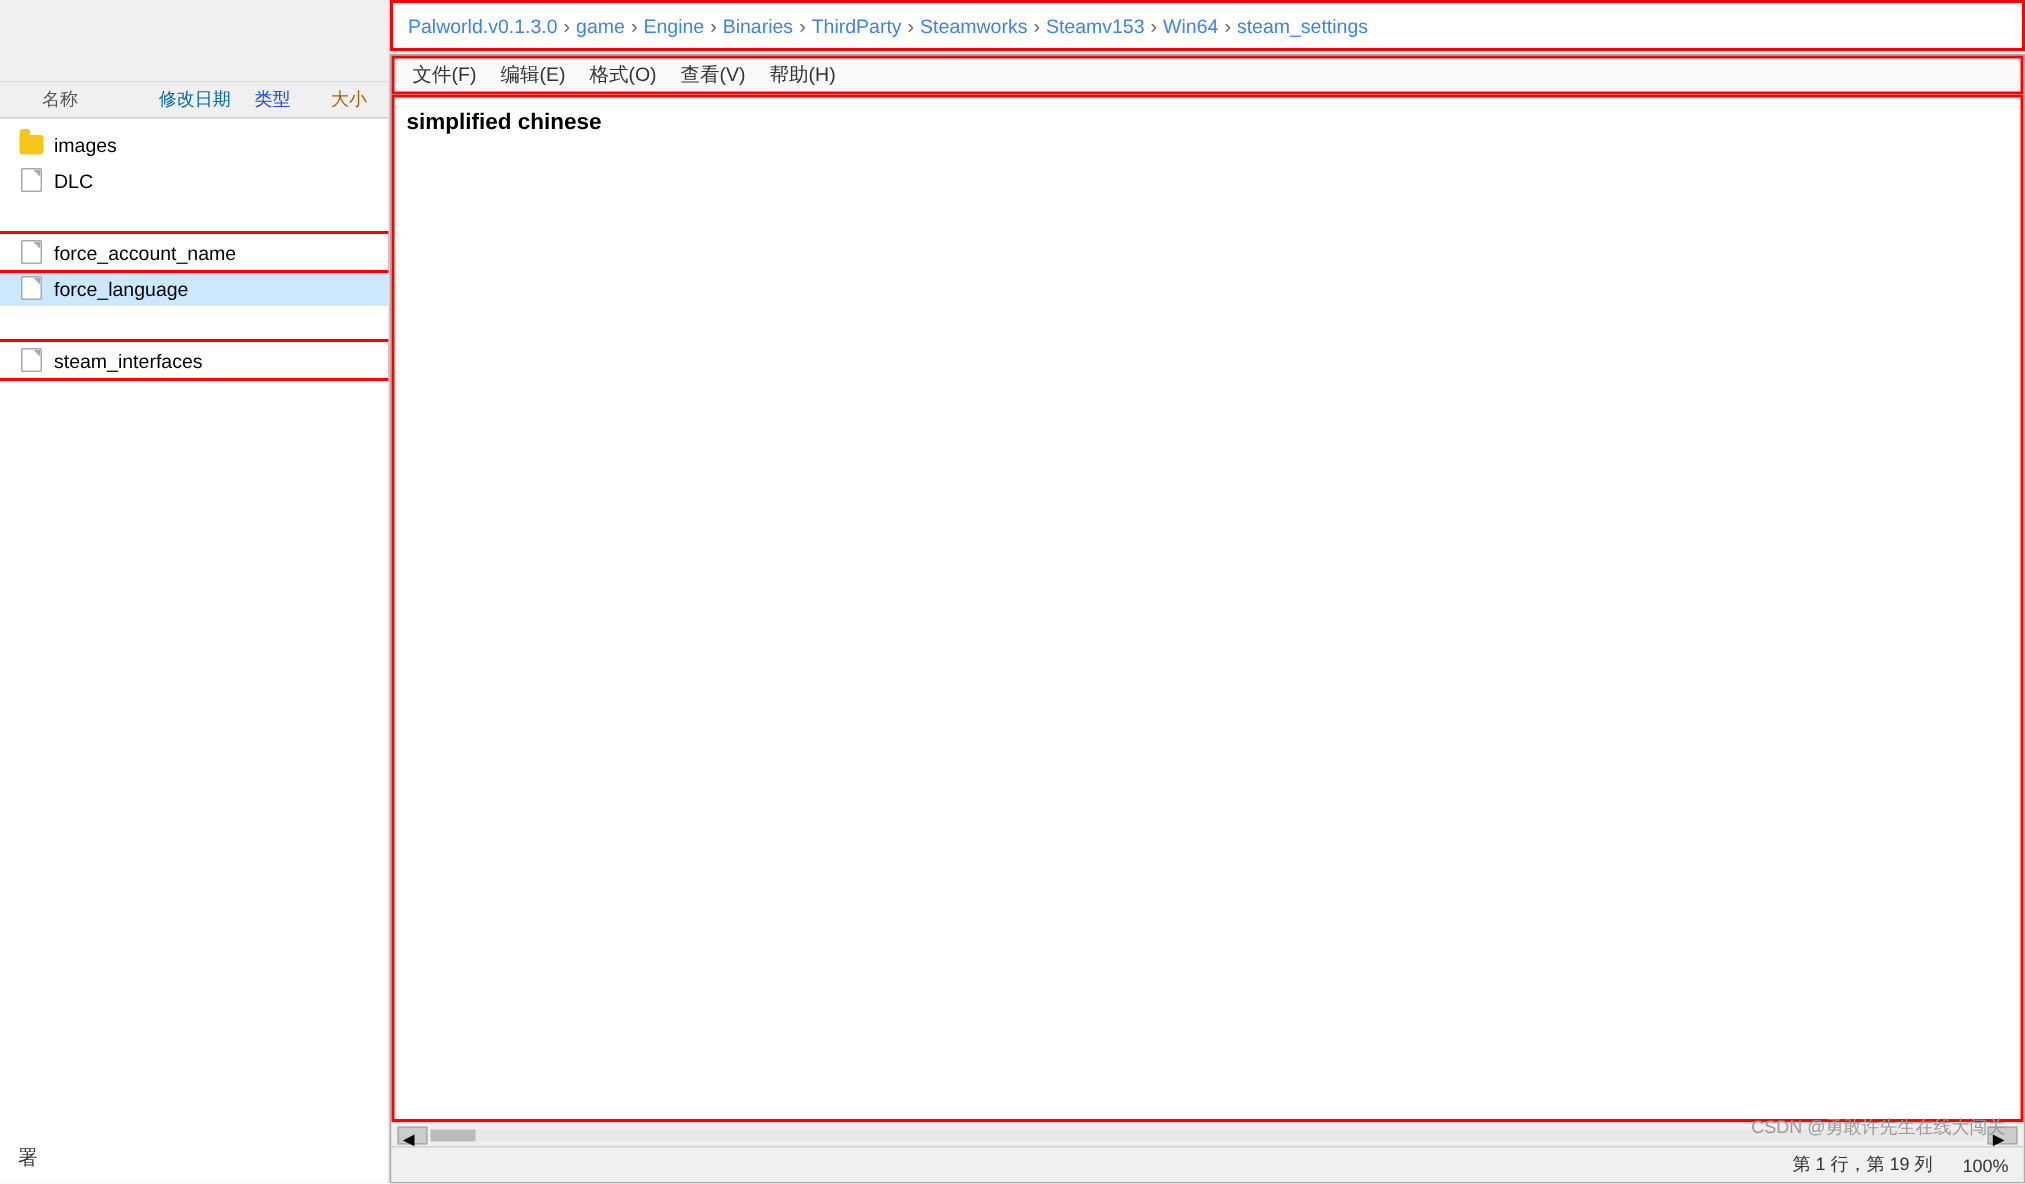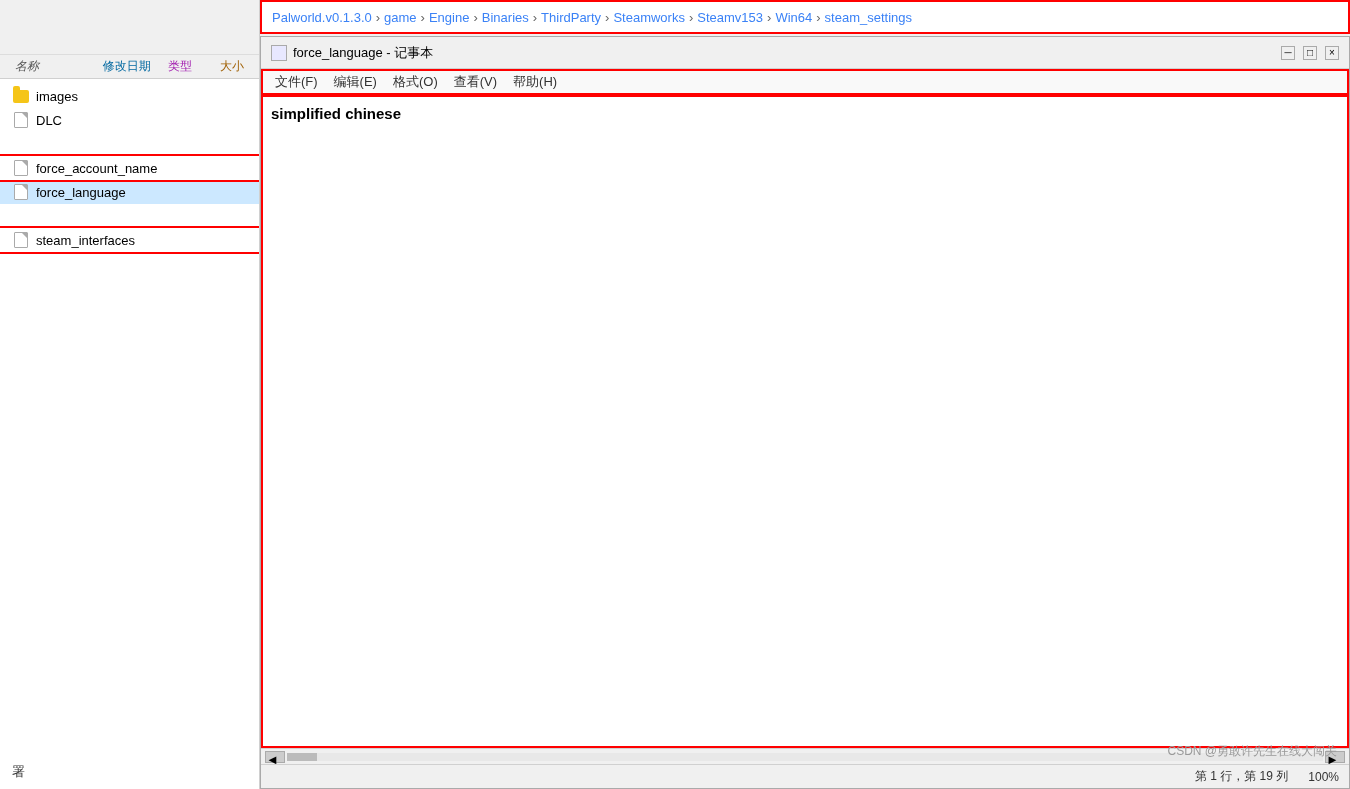--- a/index.html
+++ b/index.html
@@ -208,21 +208,21 @@
     .explorer-columns {
       height: 24px;
       background: #f0f0f0;
       border-bottom: 1px solid #d0d0d0;
       display: flex;
       align-items: center;
       font-size: 12px;
       color: #555;
     }
 
-    .col-name { width: 150px; padding-left: 15px; font-style: italic; }
+    .col-name { width: 150px; padding-left: 28px; }
     .col-modified { width: 100px; }
     .col-type { width: 80px; }
     .col-size { width: 60px; }
 
     .left-top-area {
       height: 55px;
       background: #f0f0f0;
       border-bottom: 1px solid #ddd;
       display: flex;
       align-items: flex-end;
@@ -234,21 +234,21 @@
 
 <div class="left-panel">
 
   <div class="left-top-area">
     <div style="padding-left:10px; font-size:12px; color:#555;"></div>
   </div>
 
   <div class="explorer-columns">
     <div class="col-name">名称</div>
     <div class="col-modified" style="font-size:12px;color:#0369a1;">修改日期</div>
-    <div class="col-type" style="font-size:12px;color:#a21caf;">类型</div>
+    <div class="col-type" style="font-size:12px;color:#1d4ed8;">类型</div>
     <div class="col-size" style="font-size:12px;color:#a16207;">大小</div>
   </div>
 
   <div class="file-list">
 
     <div class="file-item">
       <div class="icon">
         <div class="icon-folder"></div>
       </div>
       <span class="file-name">images</span>
@@ -305,30 +305,20 @@
       <span class="separator"> › </span>
       <span class="path-item">Steamv153</span>
       <span class="separator"> › </span>
       <span class="path-item">Win64</span>
       <span class="separator"> › </span>
       <span class="path-item">steam_settings</span>
     </div>
 
   <div class="notepad-window">
 
-    <div class="notepad-titlebar">
-      <div class="notepad-title-icon"></div>
-      <span>force_language - 记事本</span>
-
-      <div style="margin-left:auto; display:flex; gap:8px;">
-        <div style="width:14px;height:14px;border:1px solid #aaa;display:flex;align-items:center;justify-content:center;font-size:10px;cursor:pointer;">─</div>
-        <div style="width:14px;height:14px;border:1px solid #aaa;display:flex;align-items:center;justify-content:center;font-size:10px;cursor:pointer;">□</div>
-        <div style="width:14px;height:14px;border:1px solid #aaa;display:flex;align-items:center;justify-content:center;font-size:10px;cursor:pointer;">×</div>
-      </div>
-    </div>
 
     <div class="notepad-menubar">
       <span class="menu-item">文件(F)</span>
       <span class="menu-item">编辑(E)</span>
       <span class="menu-item">格式(O)</span>
       <span class="menu-item">查看(V)</span>
       <span class="menu-item">帮助(H)</span>
     </div>
 
     <div class="notepad-content">

